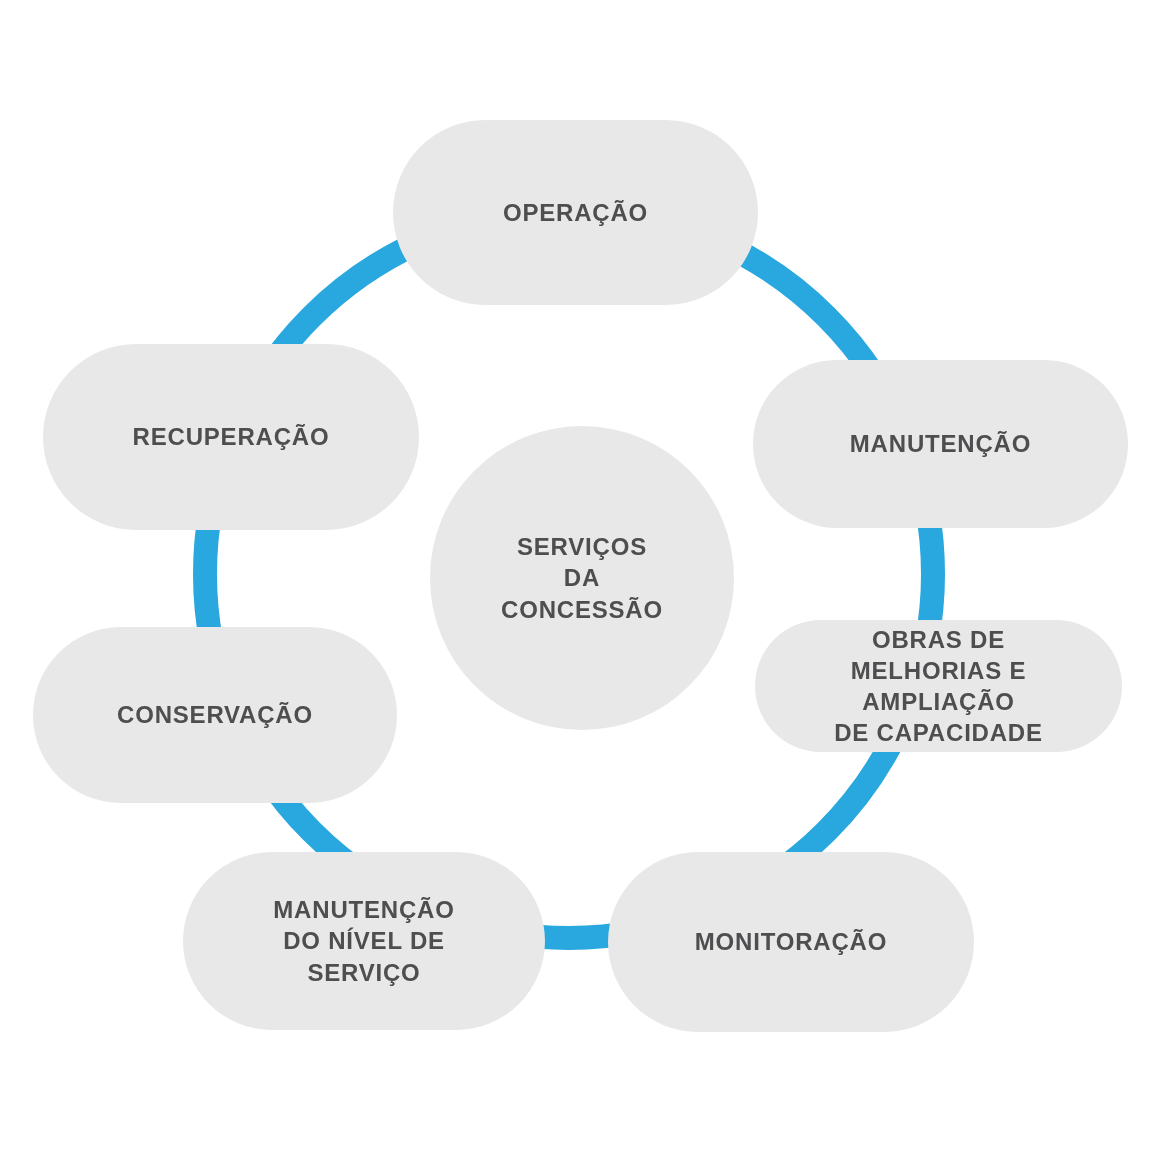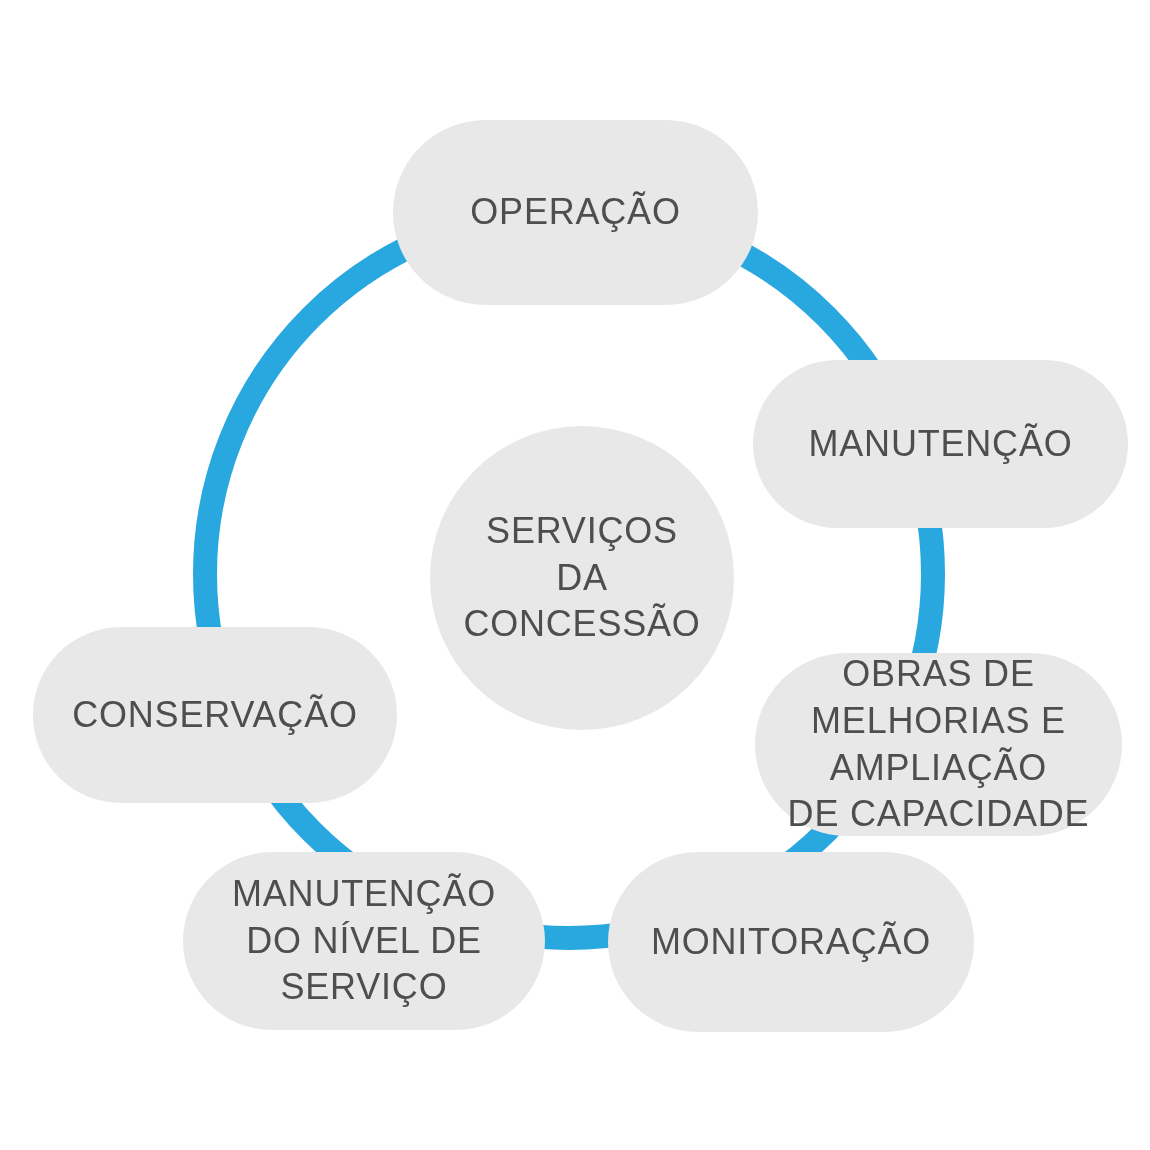--- a/index.html
+++ b/index.html
@@ -35,31 +35,31 @@
     display:flex;
     align-items:center;
     justify-content:center;
     text-align:center;
     z-index:2;
   }
   .pill{ border-radius:999px; }
   .circle{ border-radius:50%;justify-content:center; }
   .label{
     color:var(--text);
-    font-size:36px;
-    font-weight:400;
+    font-size:24px;
+    font-weight:700;
     letter-spacing:0.8px;
     line-height:1.3;
     white-space:pre-line;
     text-transform:uppercase;
   }
   
   .n-operacao        { left:393px; top:120px; width:365px; height:185px; }
   .n-manutencao      { left:753px; top:360px; width:375px; height:168px; }
-  .n-obras           { left:755px; top:620px; width:367px; height:183px;margin-top:33px; }
+  .n-obras           { left:755px; top:620px; width:367px; height:132px; }
   .n-monitoracao     { left:608px; top:852px; width:366px; height:180px;align-items:center; }
   .n-manutencao-nivel{ left:183px; top:852px; width:362px; height:178px; }
   .n-conservacao     { left:33px;  top:627px; width:364px; height:176px;text-align:right; }
   .n-recuperacao     { left:43px;  top:344px; width:376px; height:186px; }
   .n-centro          { left:430px; top:426px; width:304px; height:304px; }
 </style>
 </head>
 <body>
 
 <div class="canvas">
@@ -88,20 +88,23 @@
   <div class="node pill n-manutencao-nivel">
     <span class="label">MANUTENÇÃO
 DO NÍVEL DE
 SERVIÇO</span>
   </div>
 
   <div class="node pill n-conservacao">
     <span class="label">CONSERVAÇÃO</span>
   </div>
 
+  <div class="node pill n-recuperacao">
+    <span class="label">RECUPERAÇÃO</span>
+  </div>
 
   <div class="node circle n-centro">
     <span class="label">SERVIÇOS
 DA
 CONCESSÃO</span>
   </div>
 
 </div>
 
 </body></html>

